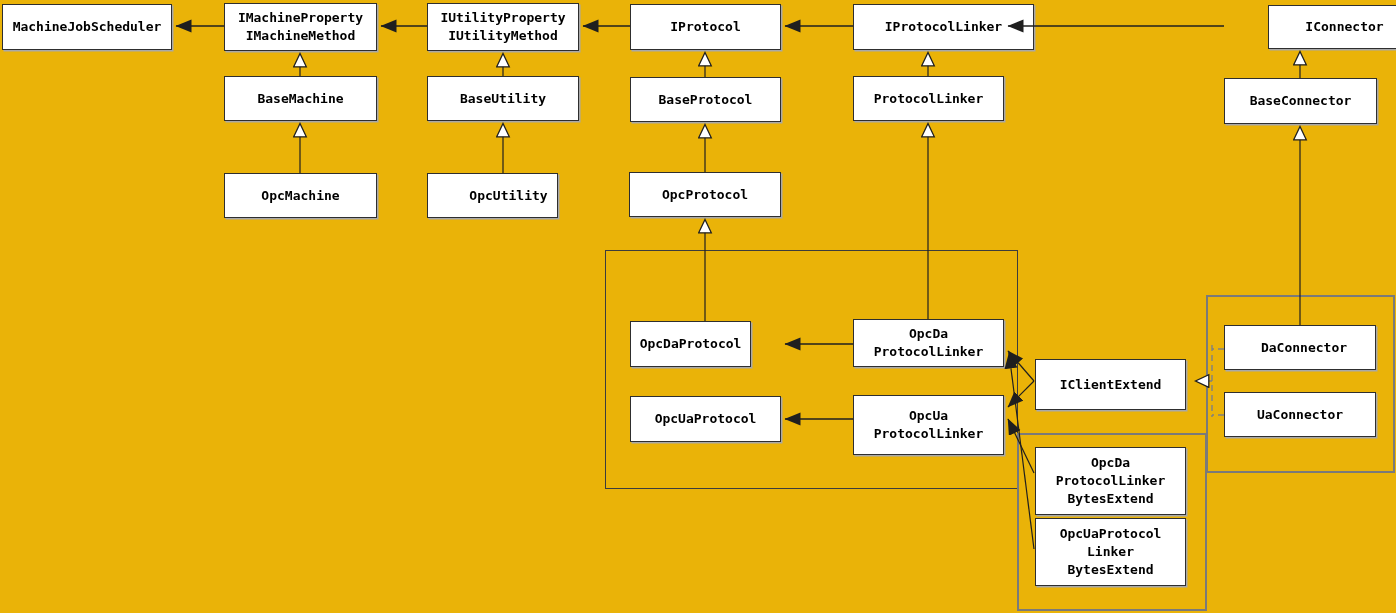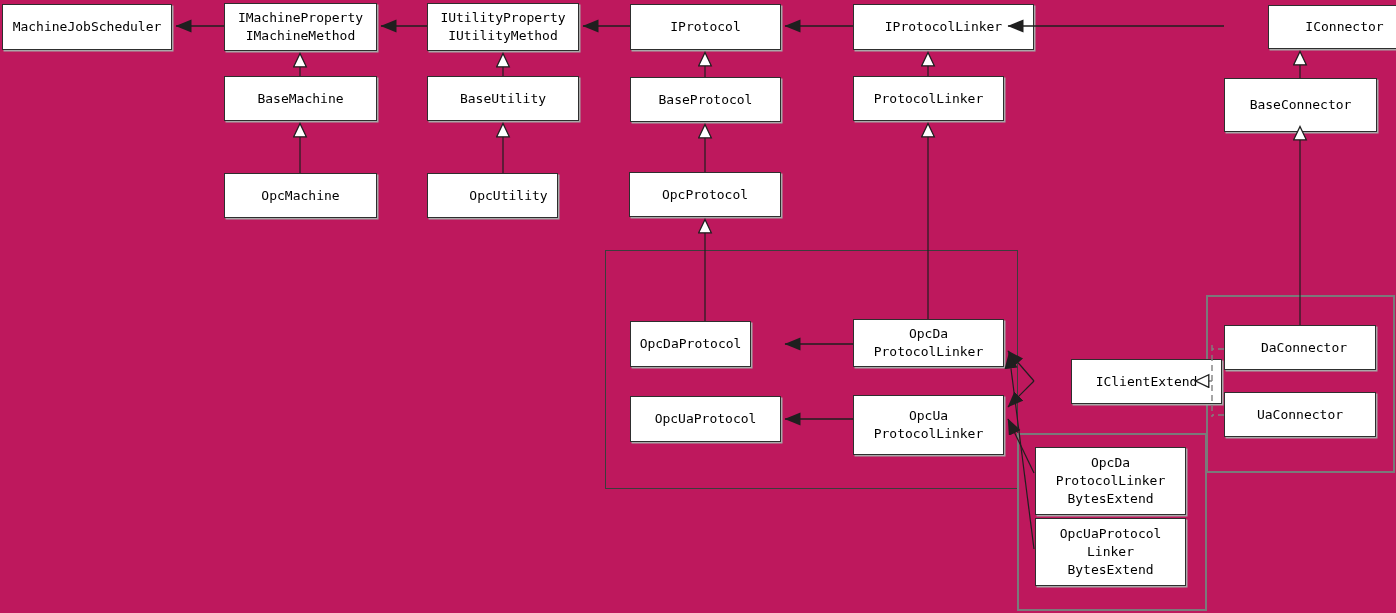--- a/index.html
+++ b/index.html
@@ -1,19 +1,20 @@
 <!DOCTYPE html>
 <html><head>
 <meta charset="utf-8">
 <style>
   html,body{margin:0;padding:0;background:#ffffff;}
   #canvas{
-    position:relative;width:1396px;height:613px;background:#be185d;
+    position:relative;width:1396px;height:613px;background:#eab308;
     font-family:"DejaVu Sans Mono","Liberation Mono",monospace;
     overflow:hidden;
+    font-weight:bold;
   }
   .group{
     position:absolute;border:2px solid #7a7a7a;background:transparent;
     box-sizing:border-box;
   }
   .group.dark{border:1.5px solid #3c3c3c;}
   .node{
     position:absolute;background:#ffffff;border:1.5px solid #2e2e2e;
     box-sizing:border-box;display:flex;flex-direction:column;
     align-items:center;justify-content:center;
@@ -59,21 +60,21 @@
   </div>
   <div class="node" style="left:427px;top:76px;width:152px;height:45px;">
     <span>BaseUtility</span>
   </div>
   <div class="node" style="left:630px;top:77px;width:151px;height:45px;">
     <span>BaseProtocol</span>
   </div>
   <div class="node" style="left:853px;top:76px;width:151px;height:45px;">
     <span>ProtocolLinker</span>
   </div>
-  <div class="node" style="left:1224px;top:78px;width:153px;height:54px;">
+  <div class="node" style="left:1224px;top:78px;width:153px;height:46px;">
     <span>BaseConnector</span>
   </div>
 
   <div class="node" style="left:224px;top:173px;width:153px;height:45px;">
     <span>OpcMachine</span>
   </div>
   <div class="node" style="left:427px;top:173px;width:131px;height:45px;padding-left:32px;">
     <span>OpcUtility</span>
   </div>
   <div class="node" style="left:629px;top:172px;width:152px;height:45px;">
@@ -88,21 +89,21 @@
     <span>ProtocolLinker</span>
   </div>
   <div class="node" style="left:630px;top:396px;width:151px;height:46px;">
     <span>OpcUaProtocol</span>
   </div>
   <div class="node" style="left:853px;top:395px;width:151px;height:60px;">
     <span>OpcUa</span>
     <span>ProtocolLinker</span>
   </div>
 
-  <div class="node" style="left:1035px;top:359px;width:151px;height:45px;margin-left:36px;">
+  <div class="node" style="left:1035px;top:359px;width:151px;height:51px;">
     <span>IClientExtend</span>
   </div>
 
   <div class="node" style="left:1224px;top:325px;width:152px;height:45px;padding-left:8px;">
     <span>DaConnector</span>
   </div>
   <div class="node" style="left:1224px;top:392px;width:152px;height:45px;">
     <span>UaConnector</span>
   </div>
 

